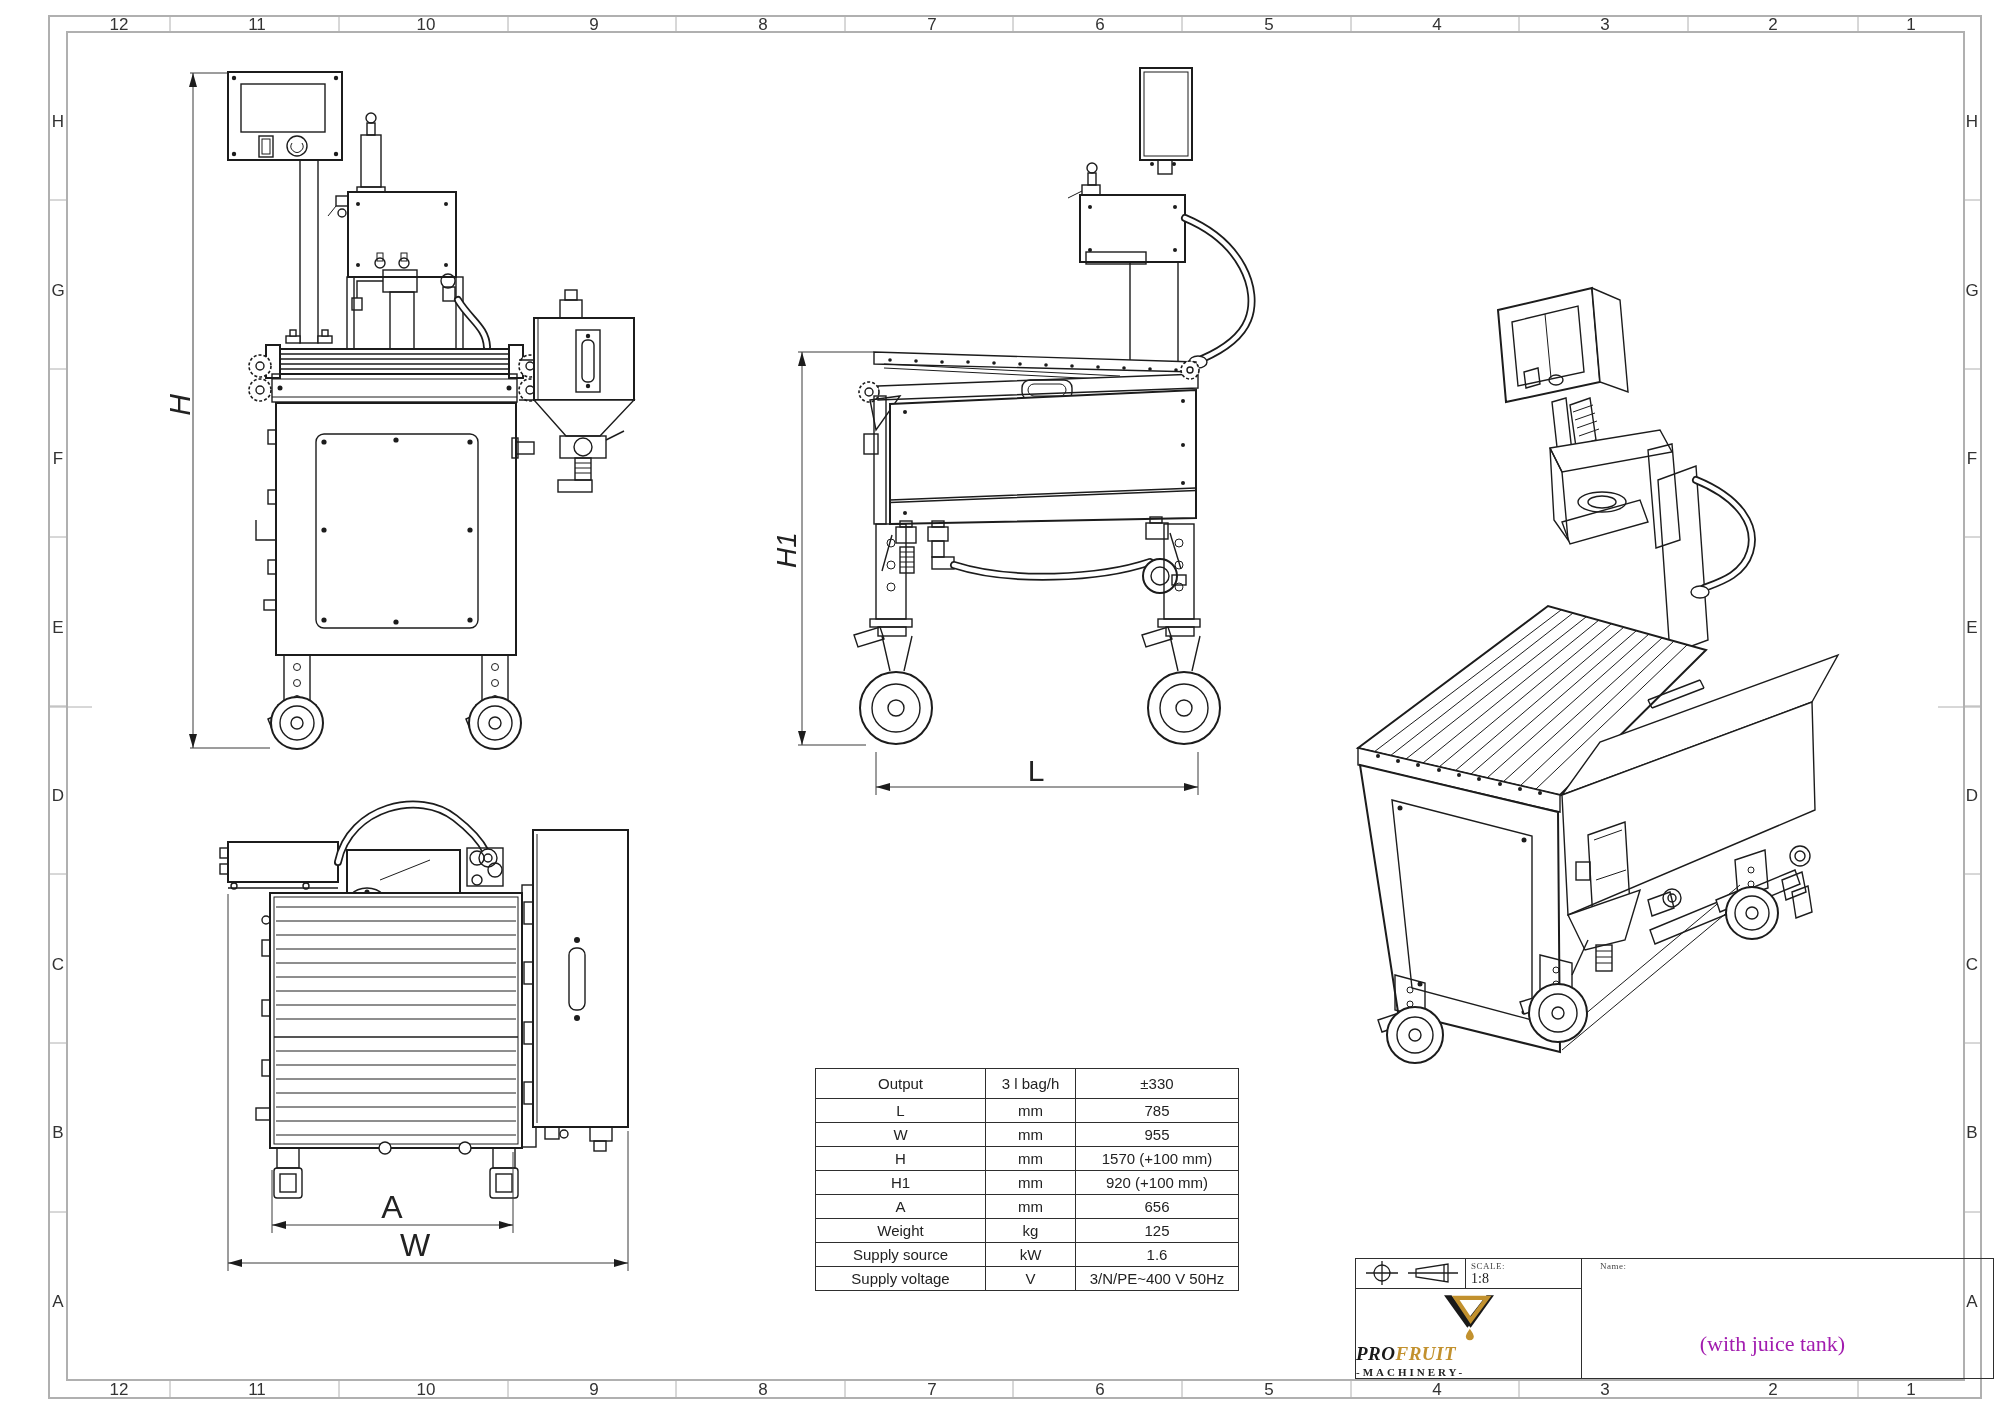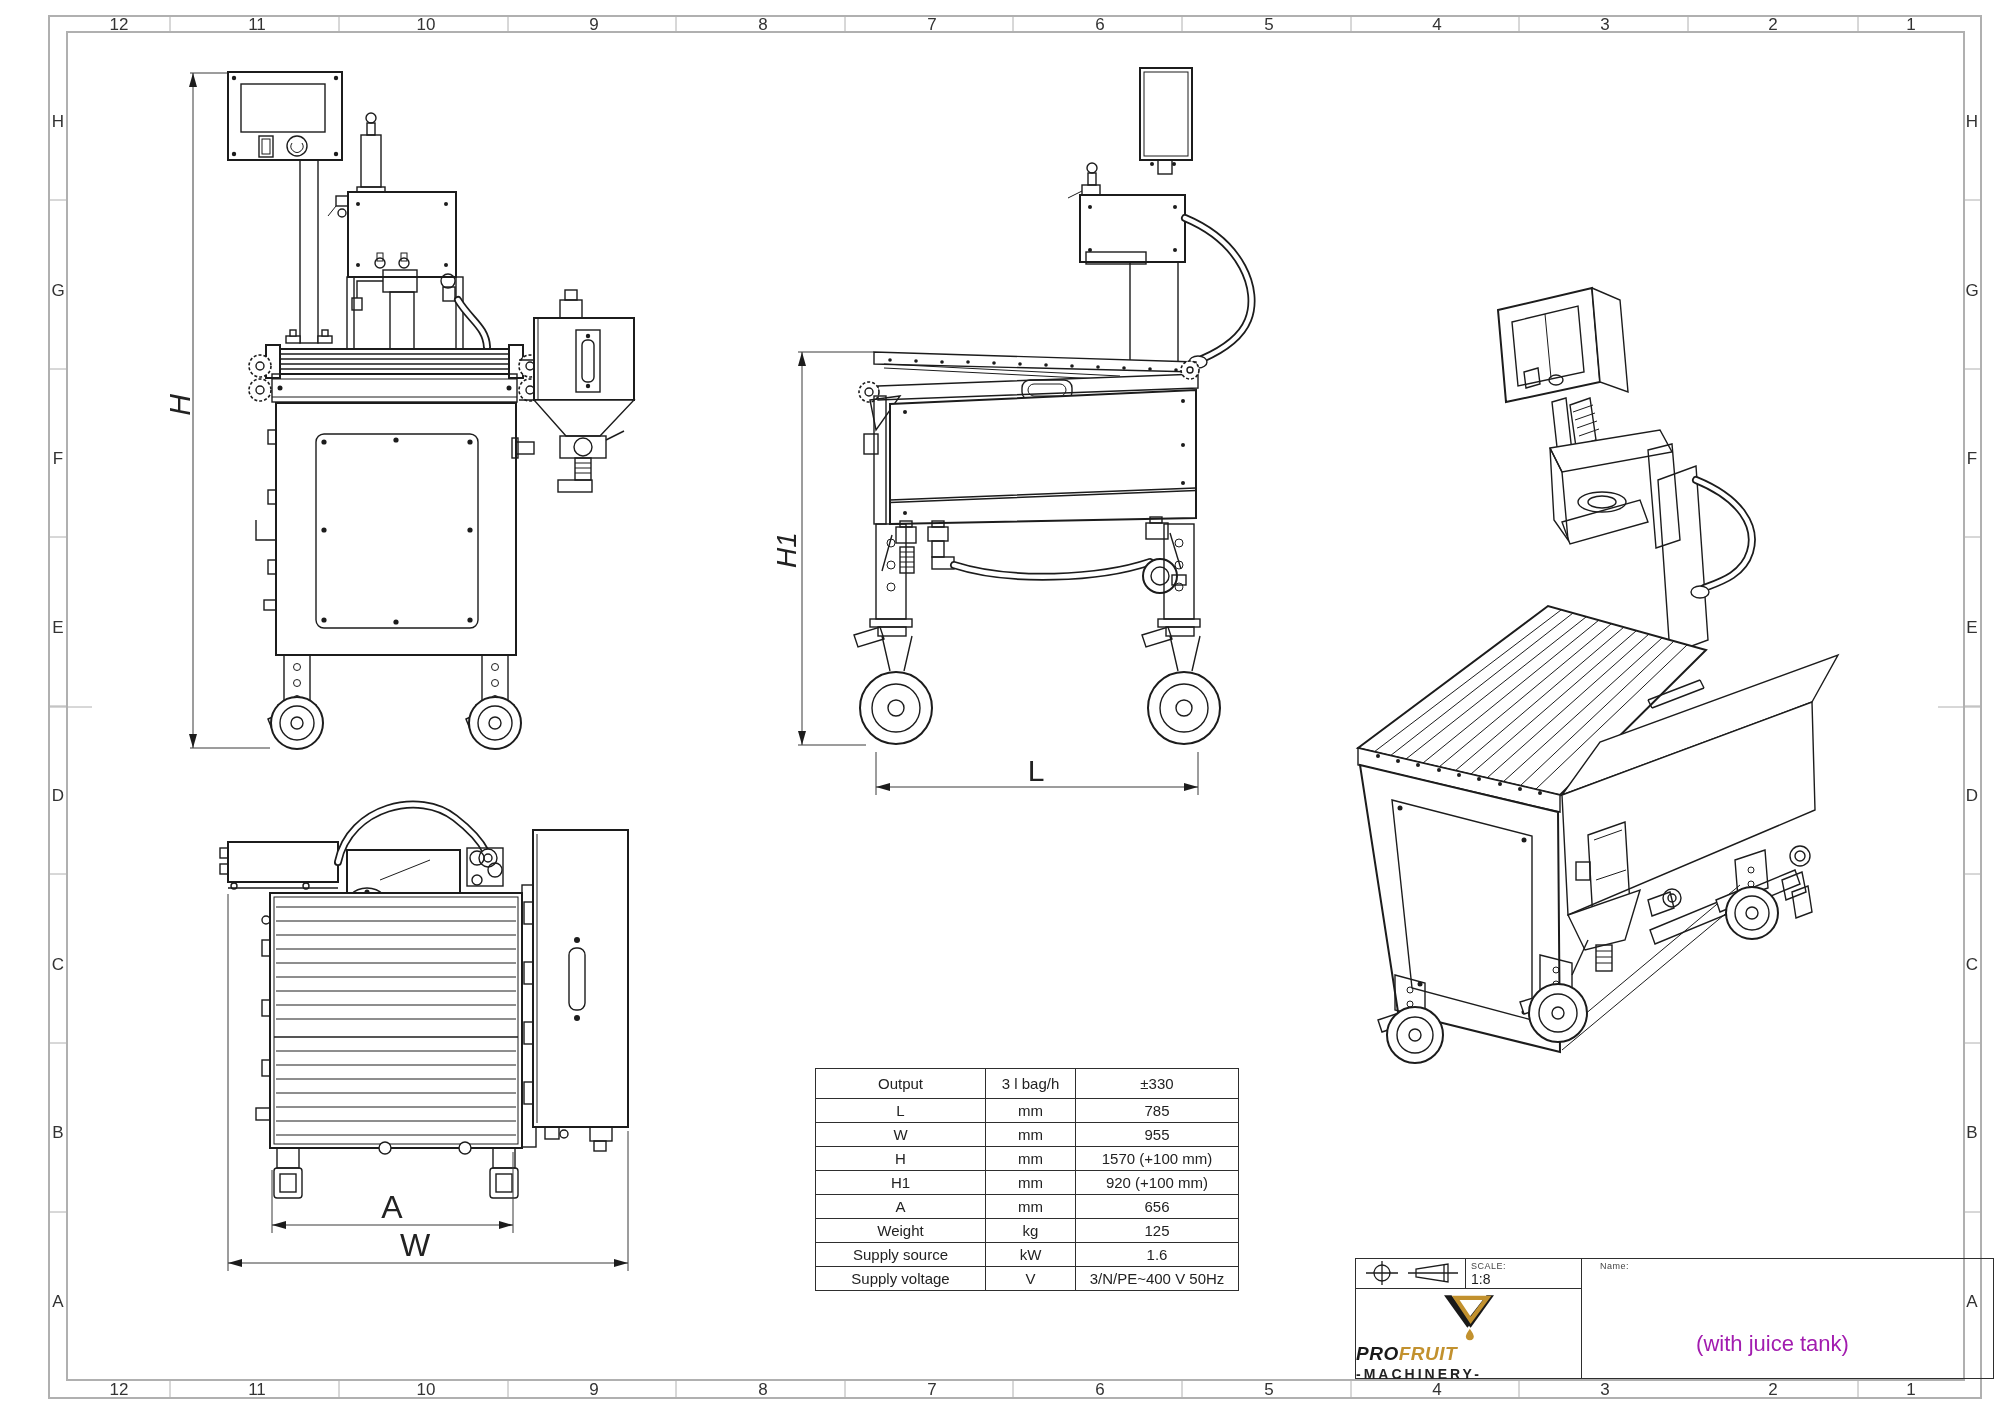--- a/index.html
+++ b/index.html
@@ -20,34 +20,34 @@
   .gear{stroke:#1c1c1c;fill:#fff;stroke-width:1.6;stroke-dasharray:3 2;}
   
   .zonetxt{fill:#333;font-size:17px;font-family:"Liberation Sans",sans-serif;}
   
   table.spec{position:absolute;left:815px;top:1068px;border-collapse:collapse;table-layout:fixed;
              font-size:15px;color:#222;background:#fff;}
   table.spec td{border:1.4px solid #2e2e2e;text-align:center;vertical-align:middle;
                 padding:0;height:23px;line-height:1.05;overflow:hidden;white-space:nowrap;}
   table.spec tr.hdr td{height:29px;text-align:center;}
   
-  .tblock{left:1355px;top:1258px;width:639px;height:121px;border:1.4px solid #2e2e2e;box-sizing:border-box;}
+  .tblock{left:1355px;top:1258px;width:639px;height:121px;border:1.4px solid #2e2e2e;box-sizing:border-box;font-family:Liberation Serif, serif;}
   .tb-cell{position:absolute;box-sizing:border-box;}
   .tb-symbols{left:0;top:0;width:110px;height:30px;border-right:1.4px solid #2e2e2e;border-bottom:1.4px solid #2e2e2e;}
   .tb-scale{left:110px;top:0;width:115px;height:30px;border-bottom:1.4px solid #2e2e2e;padding:2px 0 0 5px;}
   .tb-logo{left:0;top:30px;width:225px;height:89px;text-align:left;}
   .tb-name{left:225px;top:0;width:382px;height:119px;border-left:1.4px solid #2e2e2e;padding:2px 0 0 18px;}
   .microlabel{font-size:9px;letter-spacing:.5px;color:#444;}
   .scaleval{font-size:14px;color:#1c1c1c;margin-top:0;}
   .tb-title{position:absolute;left:0;right:0;top:34px;text-align:center;font-size:33px;color:#1a1a1a;letter-spacing:1px;}
   .tb-sub{position:absolute;left:0;right:0;top:72px;text-align:center;font-size:22px;color:#a21caf;}
   .brandline{font-size:19px;font-weight:bold;font-style:italic;letter-spacing:.5px;margin-top:1px;}
   .brand-pro{color:#191919;}
   .brand-fruit{color:#c2912e;}
-  .brand-mach{font-size:14px;font-weight:bold;letter-spacing:3px;color:#222;margin-top:1px;}
+  .brand-mach{font-size:11px;font-weight:bold;letter-spacing:3px;color:#222;margin-top:1px;}
 </style>
 </head>
 <body>
 
 <div class="sheet">
 
   <svg class="abs" style="left:0;top:0;" width="2000" height="1414">
     <g stroke="#b0b0b0" stroke-width="2" fill="none">
       <rect x="49" y="16" width="1932" height="1382"></rect>
       <rect x="67" y="32" width="1897" height="1348"></rect>

